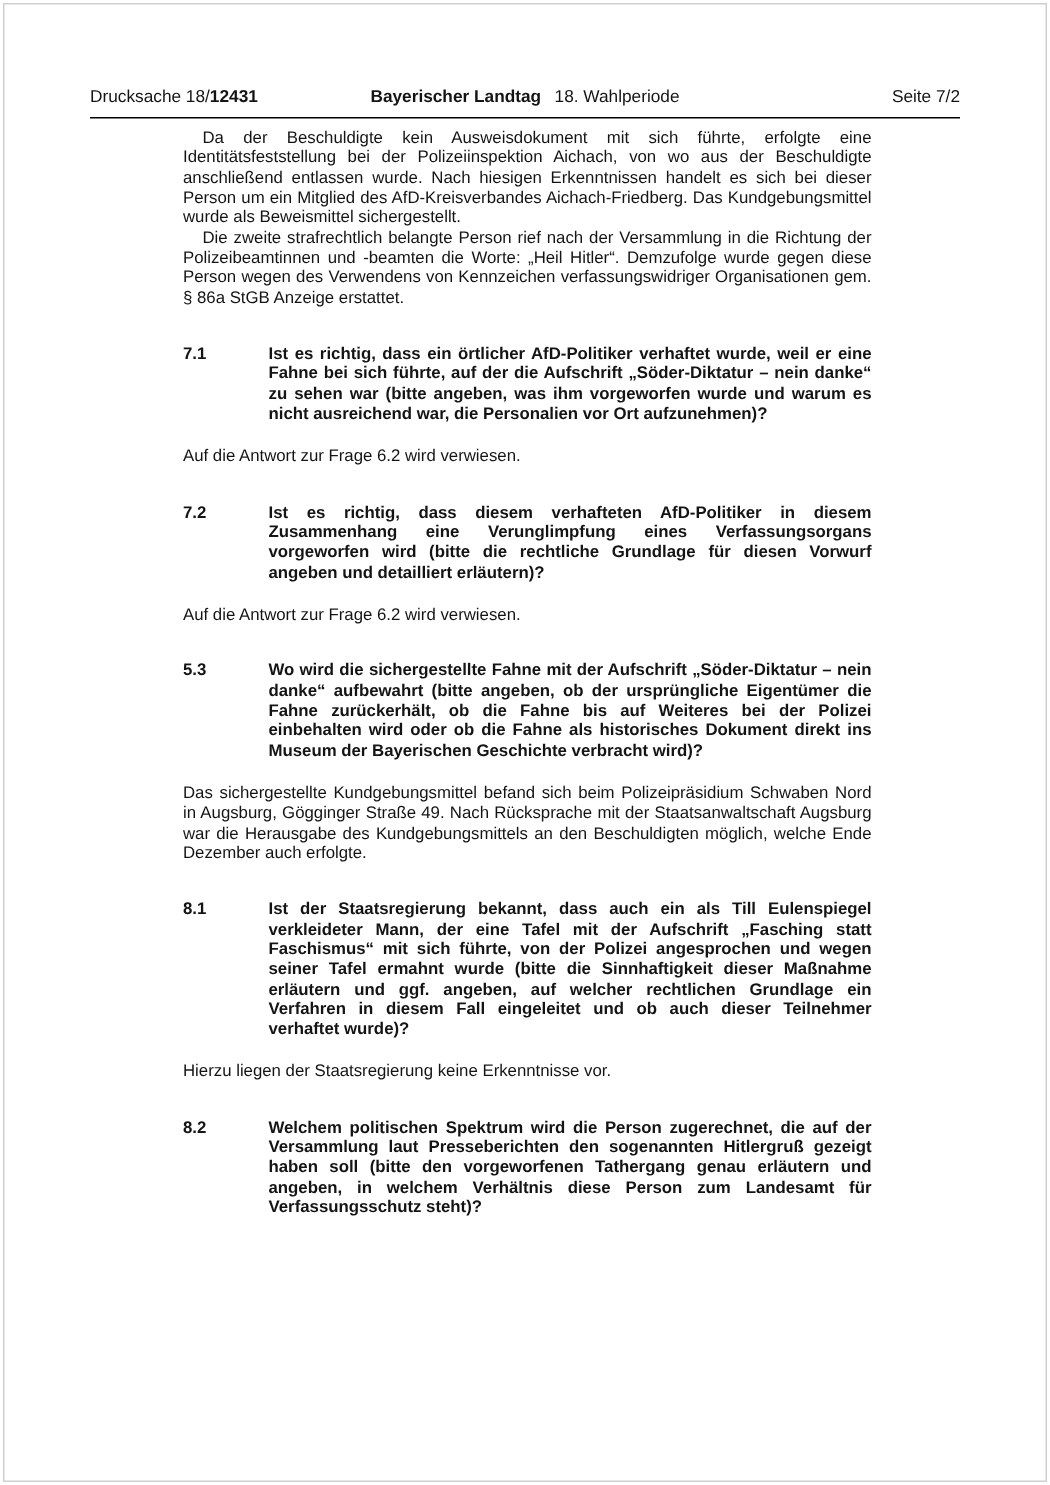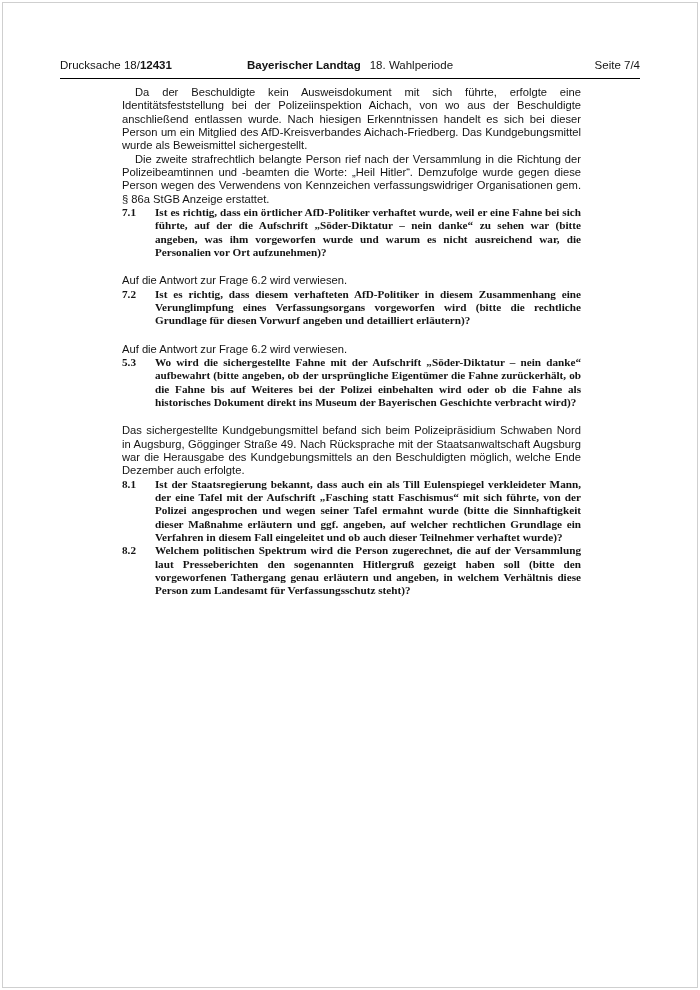--- a/index.html
+++ b/index.html
@@ -1,15 +1,15 @@
 <!DOCTYPE html>
 <html lang="de"><head>
 <meta charset="utf-8">
 <style>
-  * { margin: 0; padding: 0; box-sizing: border-box; }
+  * { margin: 0; padding: 0; box-sizing: border-box; gap: 24px; }
   html, body { background: #ffffff; }
   body {
     width: 700px;
     height: 990px;
     position: relative;
     font-family: "Liberation Sans", sans-serif;
     color: #141414;
     overflow: hidden;
   }
   .scan-edge {
@@ -49,37 +49,37 @@
     font-size: 11.2px;
     line-height: 1.19;
     text-align: justify;
     hyphens: auto;
   }
   .para { text-align: justify; }
   .indent { text-indent: 13px; }
   .question {
     display: flex;
     font-weight: bold;
-    font-family: Liberation Serif, serif;
+    margin-top: 24px;
   }
   .q-num { width: 33px; flex: none; }
   .q-text { flex: 1; text-align: justify; }
   .answer { margin-top: 15px; text-align: justify; }
   .answer + .answer-follow { margin-top: 0; }
   .answer-follow { text-indent: 13px; text-align: justify; }
 </style>
 </head>
 <body>
 
 <div class="scan-edge"></div>
 
 <div class="page-header">
   <div class="h-left"><span>Drucksache 18/</span><span class="bold">12431</span></div>
   <div class="h-center"><span class="bold">Bayerischer Landtag</span><span class="period-gap">18. Wahlperiode</span></div>
-  <div class="h-right">Seite 7/4</div>
+  <div class="h-right">Seite 7/2</div>
 </div>
 
 <div class="header-rule"></div>
 
 <div class="content">
 
   <p class="para indent">Da der Beschuldigte kein Ausweisdokument mit sich führte, erfolgte eine Identitätsfeststellung bei der Polizeiinspektion Aichach, von wo aus der Beschuldigte anschließend entlassen wurde. Nach hiesigen Erkenntnissen handelt es sich bei dieser Person um ein Mitglied des AfD-Kreisverbandes Aichach-Friedberg. Das Kundgebungsmittel wurde als Beweismittel sichergestellt.</p>
   <p class="para indent">Die zweite strafrechtlich belangte Person rief nach der Versammlung in die Richtung der Polizeibeamtinnen und -beamten die Worte: „Heil Hitler“. Demzufolge wurde gegen diese Person wegen des Verwendens von Kennzeichen verfassungswidriger Organisationen gem. § 86a StGB Anzeige erstattet.</p>
 
   <div class="question">
@@ -97,19 +97,20 @@
   <div class="question">
     <span class="q-num">5.3</span>
     <span class="q-text">Wo wird die sichergestellte Fahne mit der Aufschrift „Söder-Diktatur – nein danke“ aufbewahrt (bitte angeben, ob der ursprüngliche Eigentümer die Fahne zurückerhält, ob die Fahne bis auf Weiteres bei der Polizei einbehalten wird oder ob die Fahne als historisches Dokument direkt ins Museum der Bayerischen Geschichte verbracht wird)?</span>
   </div>
   <p class="answer">Das sichergestellte Kundgebungsmittel befand sich beim Polizeipräsidium Schwaben Nord in Augsburg, Gögginger Straße 49. Nach Rücksprache mit der Staatsanwaltschaft Augsburg war die Herausgabe des Kundgebungsmittels an den Beschuldigten möglich, welche Ende Dezember auch erfolgte.</p>
 
   <div class="question">
     <span class="q-num">8.1</span>
     <span class="q-text">Ist der Staatsregierung bekannt, dass auch ein als Till Eulenspiegel verkleideter Mann, der eine Tafel mit der Aufschrift „Fasching statt Faschismus“ mit sich führte, von der Polizei angesprochen und wegen seiner Tafel ermahnt wurde (bitte die Sinnhaftigkeit dieser Maßnahme erläutern und ggf. angeben, auf welcher rechtlichen Grundlage ein Verfahren in diesem Fall eingeleitet und ob auch dieser Teilnehmer verhaftet wurde)?</span>
   </div>
+  <p class="answer">Hierzu liegen der Staatsregierung keine Erkenntnisse vor.</p>
 
   <div class="question">
     <span class="q-num">8.2</span>
     <span class="q-text">Welchem politischen Spektrum wird die Person zugerechnet, die auf der Versammlung laut Presseberichten den sogenannten Hitlergruß gezeigt haben soll (bitte den vorgeworfenen Tathergang genau erläutern und angeben, in welchem Verhältnis diese Person zum Landesamt für Verfassungsschutz steht)?</span>
   </div>
 
 </div>
 
 </body></html>

